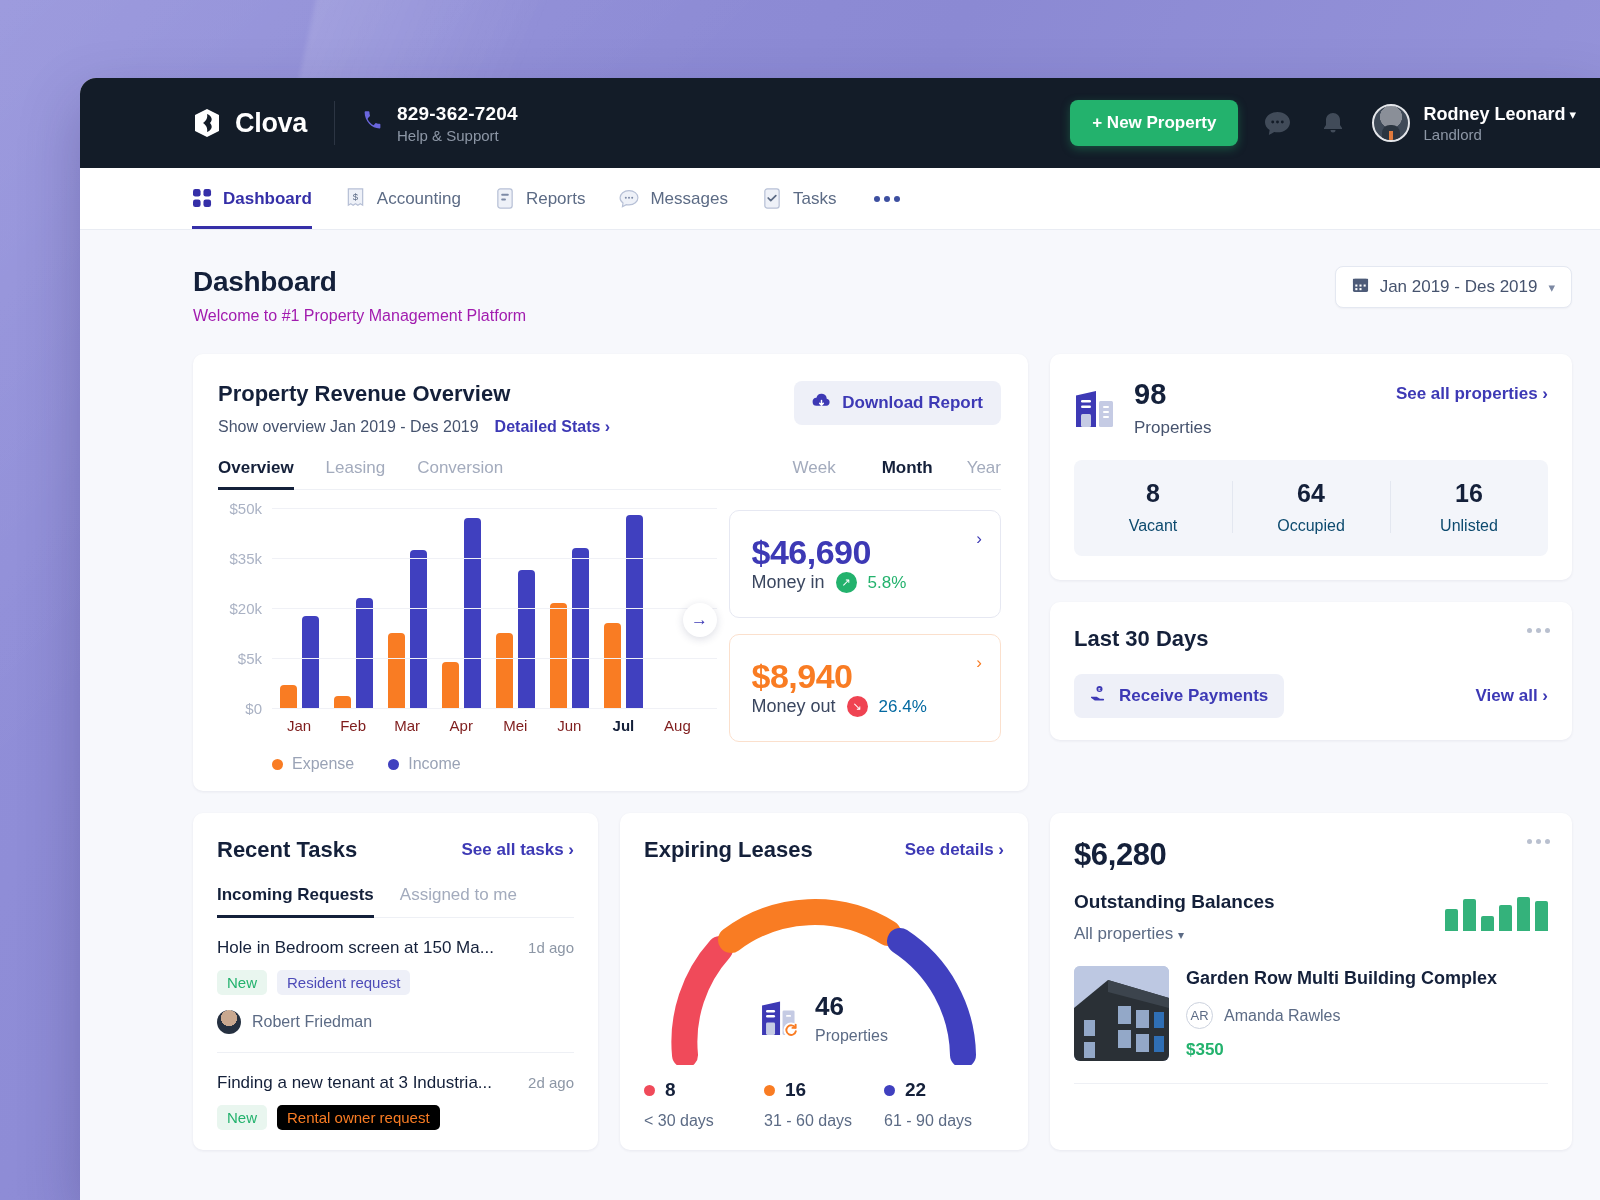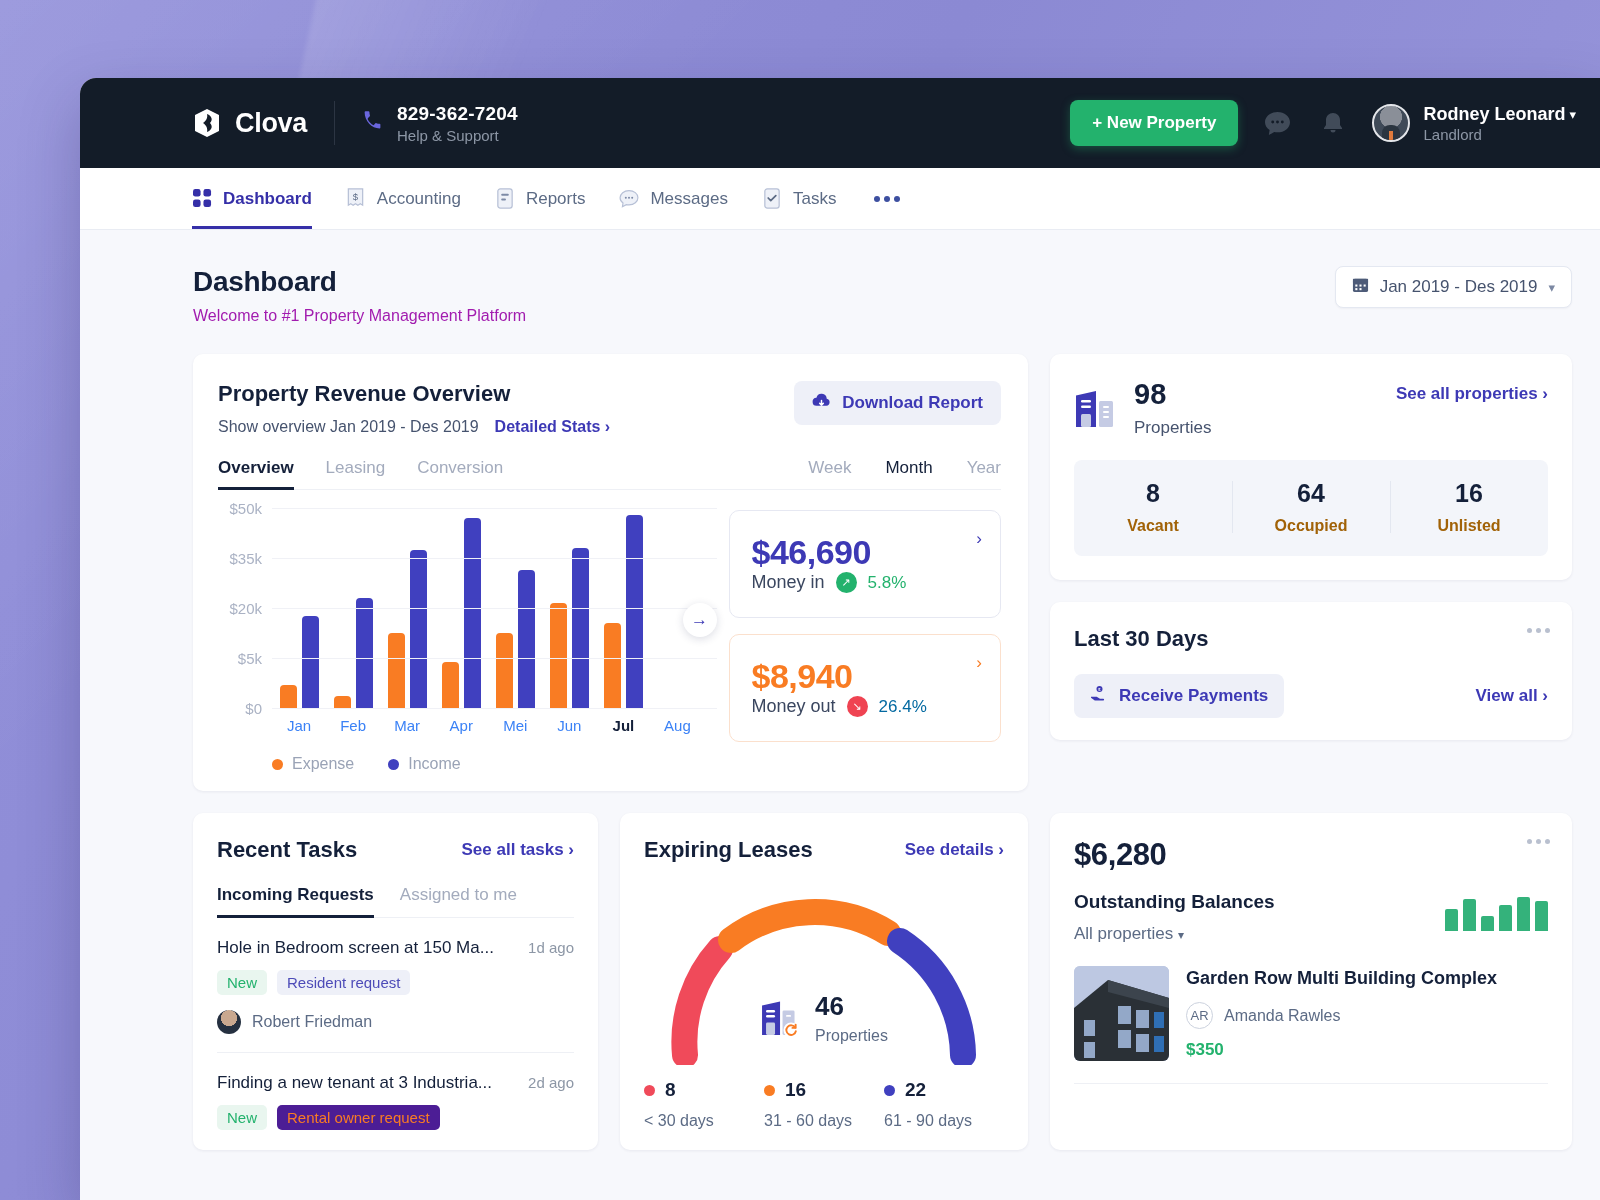--- a/index.html
+++ b/index.html
@@ -145,37 +145,37 @@
     margin-top:22px; display:flex; align-items:center;
     border-bottom:1px solid #eef0f5;
   }
   .tab {
     font-size:17px; color:#a3abbd; padding: 0 0 11px; margin-right:32px; cursor:pointer; position:relative;
   }
   .tab.active { color:#14203a; font-weight:700; }
   .tab.active::after{ content:""; position:absolute; left:0; right:0; bottom:-1px; height:3px; background:#14203a; }
   .seg { margin-left:auto; display:flex; gap:34px; padding-bottom:11px;text-align:right; }
   .seg span { font-size:17px; color:#a3abbd; cursor:pointer; }
-  .seg span.active { color:#14203a; font-weight:400; }
+  .seg span.active { color:#14203a; font-weight:700;margin-left:12px; }
 
   .rev-body { display:flex; gap: 24px; margin-top:18px; }
   .chart-col { width: 500px; position:relative; }
   .chart-area { position:relative; height: 200px; margin-left: 54px; }
   .gridline { position:absolute; left:0; right:-12px; height:1px; background:#f0f1f6; }
   .ytick {
     position:absolute; right: calc(100% + 10px); transform: translateY(-50%);
     font-size:15px; color:#aab2c4; white-space:nowrap;
   }
   .bars { position:absolute; left:0; right:0; bottom:0; top:0; display:flex; }
   .bgroup { flex:1; display:flex; align-items:flex-end; justify-content:center; gap:5px; }
   .bar { width:17px; border-radius:4px 4px 0 0; }
   .bar.exp { background:#f97c23; }
   .bar.inc { background:#4040bf; }
   .xlabels { margin-left:54px; display:flex; margin-top:9px; }
-  .xlab { flex:1; text-align:center; font-size:15px; color:#3b82f6; }
+  .xlab { flex:1; text-align:center; font-size:15px; color:#7f1d1d; }
   .xlab.active { color:#14203a; font-weight:700; }
   .legend { margin-left:54px; display:flex; gap:34px; margin-top:21px; }
   .leg { display:flex; align-items:center; gap:9px; font-size:16px; color:#9aa3b6; }
   .dot { width:11px; height:11px; border-radius:50%; }
   .chart-next {
     position:absolute; right:-12px; top:95px; width:34px; height:34px; border-radius:50%;
     background:#fff; box-shadow:0 2px 9px rgba(30,40,80,.16); display:flex;
     align-items:center; justify-content:center; color:#3d39b5; font-size:17px; cursor:pointer;
   }
 
@@ -203,21 +203,21 @@
   .bld-ico { width:42px; height:40px; position:relative; margin-right:18px; flex:none;}
   .prop-num { font-size:29px; font-weight:700; color:#14203a; line-height:1; }
   .prop-lab { font-size:17px; color:#46536e; margin-top:9px; }
   .prop-link { margin-left:auto; font-size:17px; color:#3d39b5; font-weight:700; cursor:pointer; align-self:flex-start; margin-top:4px;}
   .stats {
     margin-top:22px; background:#f3f5fa; border-radius:8px; display:flex; padding: 19px 0 21px;
   }
   .stat { flex:1; text-align:center; position:relative; }
   .stat + .stat::before { content:""; position:absolute; left:0; top:2px; bottom:2px; width:1px; background:#e3e7f0; }
   .stat-n { font-size:25px; font-weight:700; color:#14203a; }
-  .stat-l { font-size:16px; color:#a16207; margin-top:9px;font-weight:bold; }
+  .stat-l { font-size:16px; color:#0c4a6e; margin-top:9px; }
 
   
   .l30 { padding: 24px 24px 22px; position:relative; }
   .l30-title { font-size:22px; font-weight:700; color:#14203a; }
   .dots3 { position:absolute; right:22px; top:26px; display:flex; gap:4px; cursor:pointer;}
   .dots3 i { width:5px; height:5px; border-radius:50%; background:#b9c0cf; display:block; }
   .l30-row { display:flex; margin-top:21px; }
   .l30-cell { flex:1; position:relative; }
   .l30-cell + .l30-cell { padding-left:26px; }
   .l30-cell + .l30-cell::before { content:""; position:absolute; left:0; top:2px; bottom:8px; width:1px; background:#e6e9f1; }
@@ -245,21 +245,21 @@
   .ttab.active::after{ content:""; position:absolute; left:0; right:0; bottom:-1px; height:3px; background:#14203a; }
   .task { padding: 20px 0 18px; border-bottom:1px solid #eef0f5; }
   .task:last-child { border-bottom:none; }
   .task-r1 { display:flex; align-items:baseline; gap:10px; }
   .task-name { font-size:17px; color:#14203a; white-space:nowrap; overflow:hidden; text-overflow:ellipsis; flex:1;}
   .task-time { font-size:15px; color:#8d97a6; white-space:nowrap; }
   .badges { display:flex; gap:10px; margin-top:12px; }
   .badge { font-size:15px; padding:4px 10px; border-radius:5px; }
   .b-new { background:#e9f6ef; color:#23b26d; }
   .b-res { background:#eef0f8; color:#4d4bb8; }
-  .b-rent { background:#4c1d95; color:#f97c23; }
+  .b-rent { background:#000000; color:#f97c23; }
   .task-user { display:flex; align-items:center; gap:11px; margin-top:15px; }
   .av-sm { width:24px; height:24px; border-radius:50%; flex:none;
     background: radial-gradient(circle at 50% 34%, #c9a88f 0 40%, #253040 41% 100%); }
   .task-uname { font-size:16px; color:#5c6b85; }
 
   
   .leases { padding: 24px 24px 20px; }
   .gauge-wrap { margin-top:24px; display:flex; justify-content:center; position:relative; }
   .gauge-center {
     position:absolute; left:50%; top:106px; transform:translateX(-50%);

